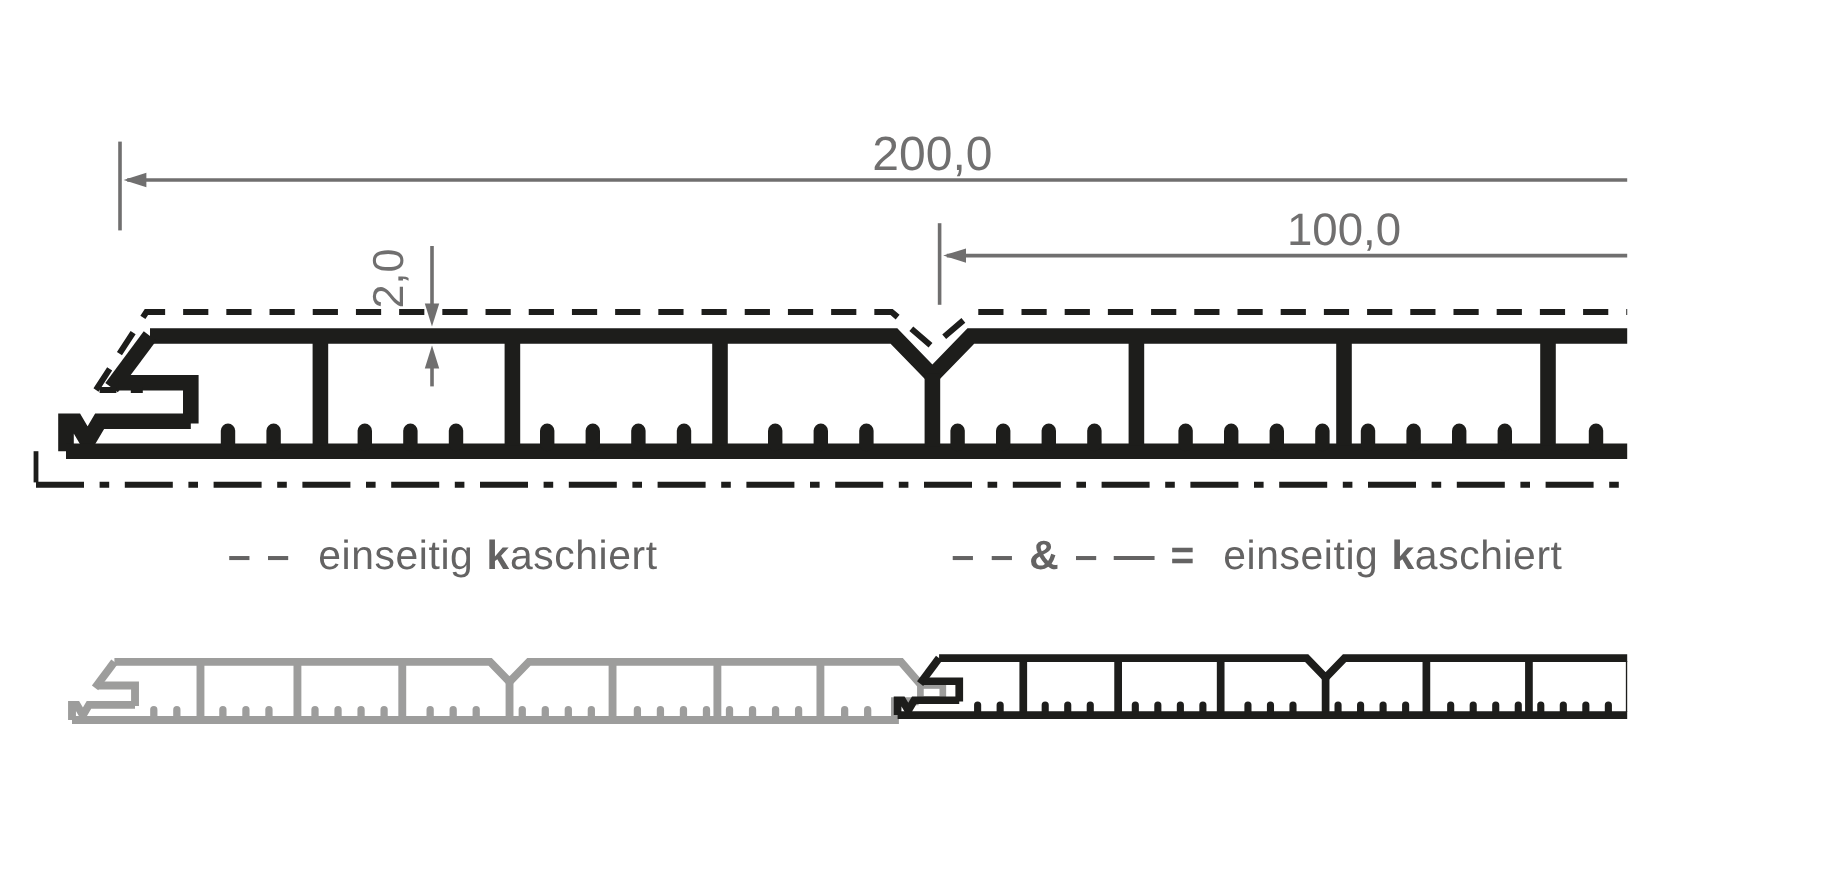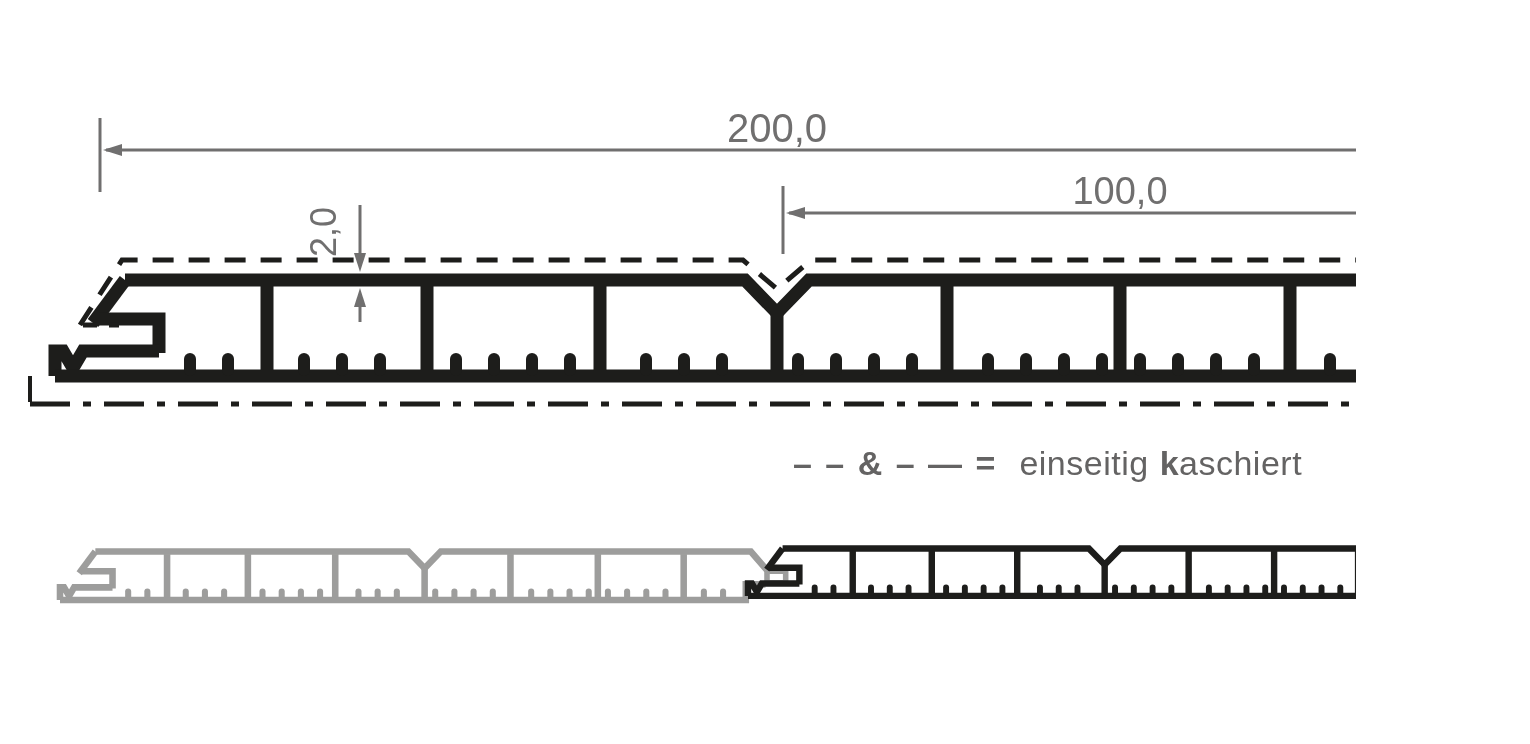--- a/index.html
+++ b/index.html
@@ -122,17 +122,20 @@
     <g fill="#706f6f" stroke="none" font-family="Liberation Sans, sans-serif">
       <text x="777" y="142" font-size="40" text-anchor="middle">200,0</text>
       <text x="1120" y="204" font-size="38" text-anchor="middle">100,0</text>
       <text x="336" y="232" font-size="36" text-anchor="middle" transform="rotate(-90 336 232)">2,0</text>
     </g>
 
     <use href="#panel-shape" transform="translate(60,548) scale(0.505)" stroke="#9d9d9c"></use>
     <use href="#panel-shape" transform="translate(748,545) scale(0.494)" stroke="#1d1d1b"></use>
   </svg>
 
+  <div class="legend" id="legend-one-sided">
+    <span class="sym">– –</span><span class="w1">einseitig</span><span><b>k</b><span>aschiert</span></span>
+  </div>
   <div class="legend" id="legend-two-sided">
     <span class="sym">– – &amp; – — =</span><span class="w1">einseitig</span><span><b>k</b><span>aschiert</span></span>
   </div>
 
 </div>
 
 </body></html>

